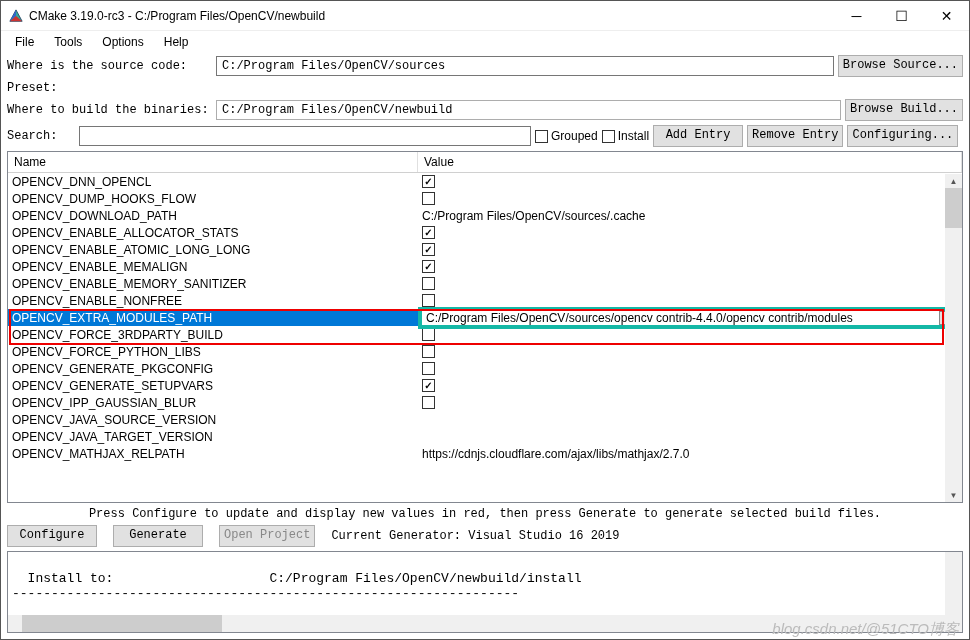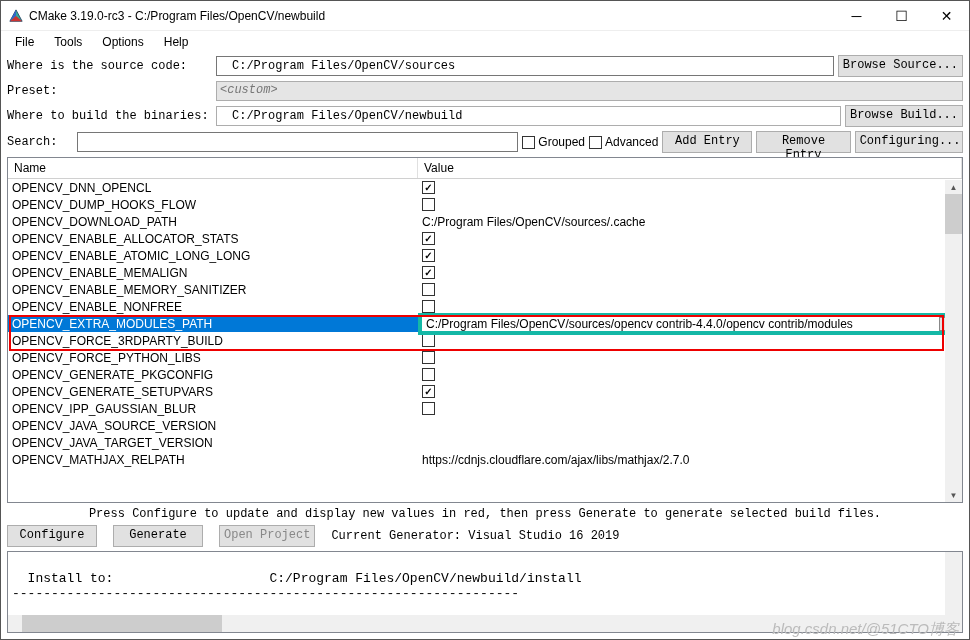--- a/index.html
+++ b/index.html
@@ -6,21 +6,21 @@
 body { font-family: "Segoe UI", Tahoma, sans-serif; font-size: 12px; background: #fff; width: 970px; height: 640px; overflow: hidden; border: 1px solid #555; display: flex; flex-direction: column; position: relative; }
 .titlebar { height: 30px; display: flex; align-items: center; padding-left: 8px; background: #fff; border-bottom: 1px solid #eee; }
 .titlebar .logo { width: 14px; height: 14px; margin-right: 6px; }
 .titlebar .title { flex: 1; font-size: 12px; }
 .winbtns { display: flex; }
 .winbtn { width: 45px; height: 30px; display: flex; align-items: center; justify-content: center; font-size: 14px; }
 .menubar { height: 22px; display: flex; align-items: center; padding: 0 6px; gap: 4px; font-size: 12px; }
 .menubar span { padding: 2px 8px; }
 .formrow { display: flex; align-items: center; padding: 2px 6px; gap: 4px; font-family: "Courier New", monospace; font-size: 12px; }
 .formrow label { width: 205px; white-space: pre; }
-.formrow input[type=text] { flex: 1; font-family: "Courier New", monospace; font-size: 12px; padding: 1px 15px; border: 1px solid #767676; height: 20px; }
+.formrow input[type=text] { flex: 1; font-family: "Courier New", monospace; font-size: 12px; padding: 1px 5px; border: 1px solid #767676; height: 20px; }
 .formrow .combo { flex: 1; font-family: "Courier New", monospace; font-size: 12px; padding: 1px 3px; border: 1px solid #adadad; height: 20px; background: #e5e5e5; }
 .btn { font-family: "Courier New", monospace; font-size: 12px; padding: 2px 4px; border: 1px solid #adadad; background: #e1e1e1; height: 22px; min-width: 90px; text-align: center; cursor: default; }
 .btn.disabled { color: #888; }
 .searchrow { display: flex; align-items: center; padding: 2px 6px; gap: 4px; font-family: "Courier New", monospace; font-size: 12px; }
 .searchrow label { width: 68px; }
 .searchrow input[type=text] { width: 452px; font-family: "Courier New", monospace; font-size: 12px; padding: 1px 3px; border: 1px solid #767676; height: 20px; }
 .chk { display: flex; align-items: center; gap: 3px; font-family: Tahoma, sans-serif; font-size: 12px; }
 .chkbox { width: 13px; height: 13px; border: 1px solid #333; background: #fff; display: inline-flex; align-items: center; justify-content: center; font-size: 10px; line-height: 1; }
 .chkbox.checked::after { content: "✓"; color: #000; font-weight: bold; }
 .tablewrap { flex: 1; margin: 2px 6px; border: 1px solid #828790; display: flex; flex-direction: column; overflow: hidden; position: relative; }
@@ -73,39 +73,38 @@
 </div>
 
 <div class="formrow">
   <label>Where is the source code:</label>
   <input type="text" value="C:/Program Files/OpenCV/sources" style="">
   <div class="btn">Browse Source...</div>
 </div>
 
 <div class="formrow">
   <label>Preset:</label>
-  <div class="combo" style="color:#777; font-style:italic;">&lt;custom&gt;</div>
 </div>
 
 <div class="formrow">
   <label>Where to build the binaries:</label>
   <input type="text" style="border: 1px solid rgb(173, 173, 173);" value="C:/Program Files/OpenCV/newbuild">
   <div class="btn">Browse Build...</div>
 </div>
 
 <div class="searchrow">
   <label>Search:</label>
   <input type="text" style="">
   <div class="chk">
       <span class="chkbox"></span>
       <span>Grouped</span>
     </div>
   <div class="chk">
       <span class="chkbox"></span>
-      <span>Advanced</span>
+      <span>Install</span>
     </div>
   <div class="btn">Add Entry</div>
   <div class="btn">Remove Entry</div>
   <div class="btn">Configuring...</div>
 </div>
 
 <div class="tablewrap">
   <div class="thead">
     <div class="th name">Name</div>
     <div class="th value">Value</div>

